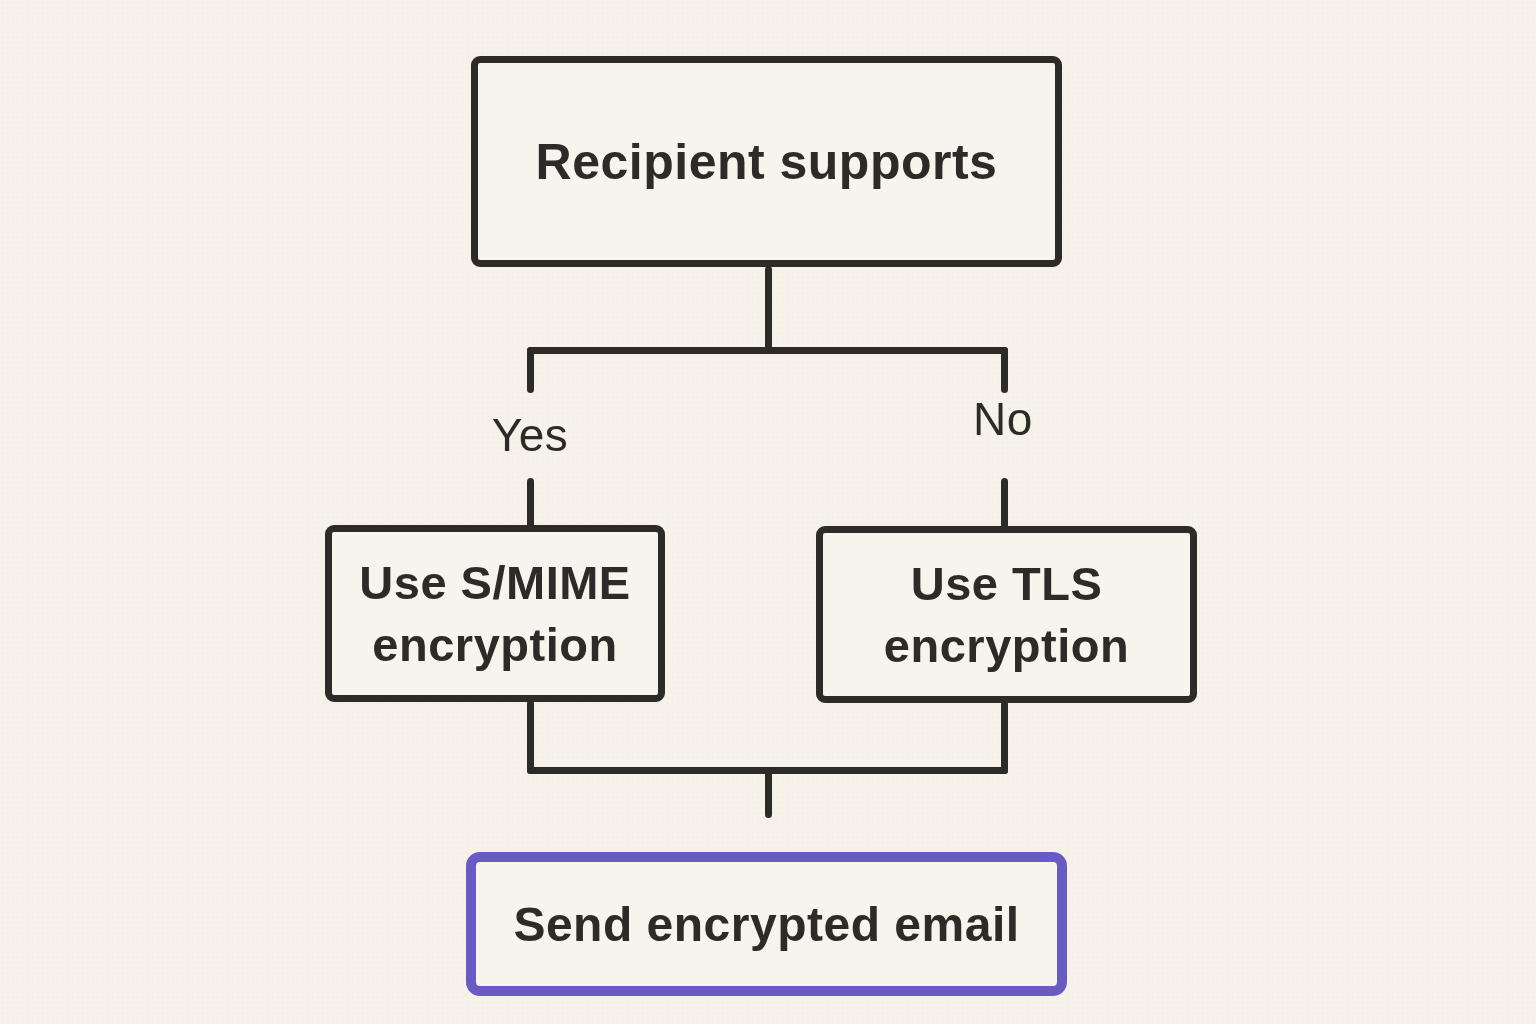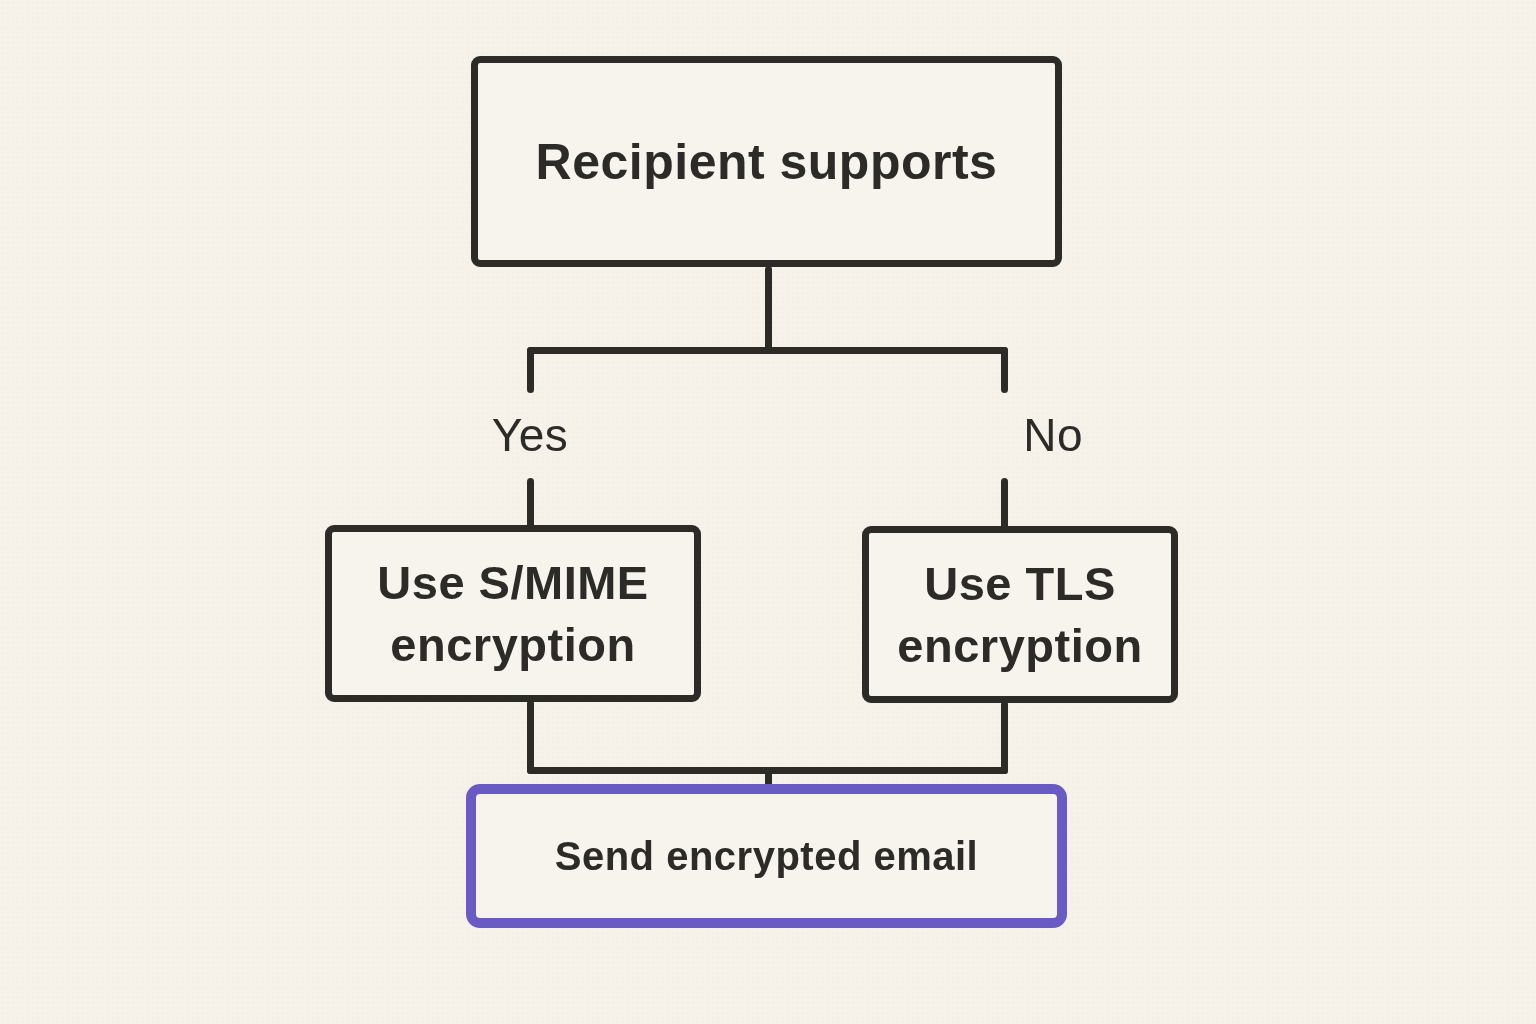--- a/index.html
+++ b/index.html
@@ -39,34 +39,34 @@
     color: var(--ink);
     letter-spacing: 0.5px;
   }
   .node-question {
     left: 471px; top: 56px;
     width: 591px; height: 211px;
     font-size: 50px; line-height: 76px;
   }
   .node-smime {
     left: 325px; top: 525px;
-    width: 376px; height: 177px;
+    width: 340px; height: 177px;
     font-size: 47px; line-height: 62px;
   }
   .node-tls {
-    left: 862px; top: 526px;
-    width: 316px; height: 177px;
+    left: 816px; top: 526px;
+    width: 381px; height: 177px;
     font-size: 47px; line-height: 62px;
   }
   .node-send {
-    left: 466px; top: 784px;
+    left: 466px; top: 852px;
     width: 601px; height: 144px;
     border: 10px solid var(--accent);
     border-radius: 14px;
-    font-size: 40px;
+    font-size: 48px;
   }
 
   
   .line {
     position: absolute;
     background: var(--ink);
     border-radius: 3.5px;
   }
   .v { width: 7px; }
   .h { height: 7px; }
@@ -86,21 +86,21 @@
   .branch-label {
     position: absolute;
     width: 160px;
     text-align: center;
     font-size: 46px;
     font-weight: 400;
     letter-spacing: 0.5px;
     color: var(--ink);
   }
   .label-yes { left: 450px; top: 408px; }
-  .label-no  { left: 923px; top: 408px; text-align: right; }
+  .label-no  { left: 923px; top: 392px; }
 </style>
 </head>
 <body>
 
 <div class="canvas">
 
   <div class="node node-question">
     <span>Recipient supports</span>
   </div>
 

